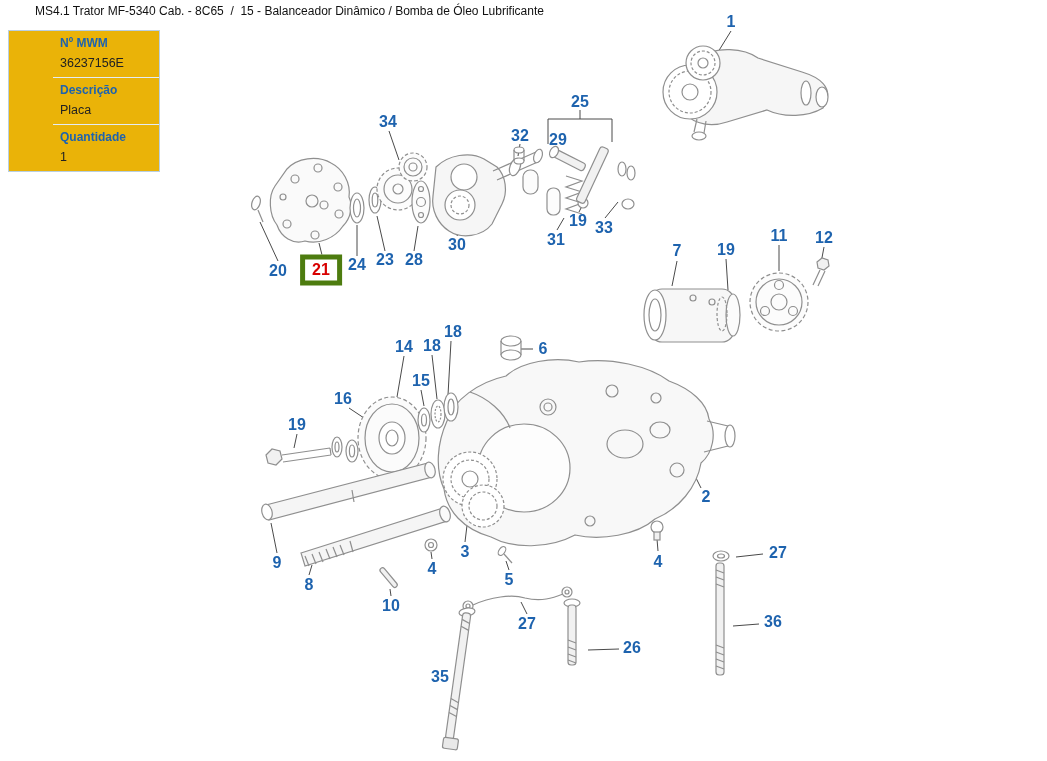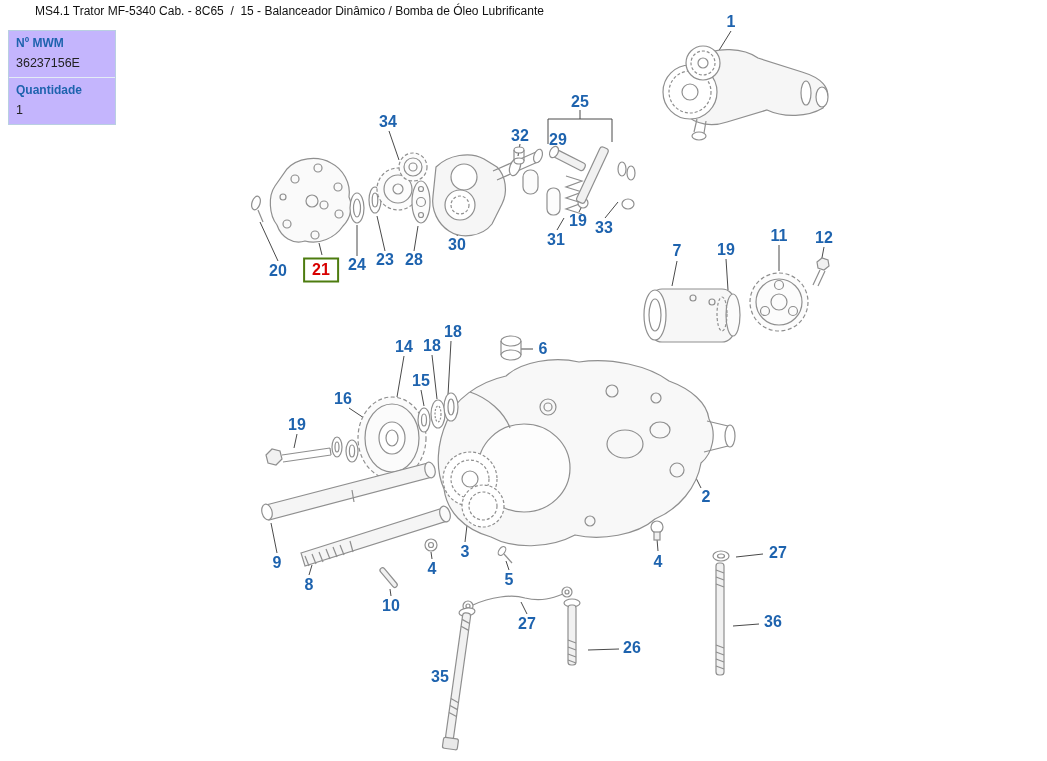--- a/index.html
+++ b/index.html
@@ -7,51 +7,55 @@
     width:1047px;height:761px;position:relative;overflow:hidden;
     background:#ffffff;
     font-family:"Liberation Sans", sans-serif;
   }
   .page-title{
     position:absolute;left:8px;top:4px;
     font-size:12px;color:#111;white-space:pre;margin-left:27px;
   }
   .info-panel{
     position:absolute;left:8px;top:30px;width:106px;
-    border:1px solid #b9cfe2;background:#c4b5fd;
+    border:1px solid #b9cfe2;background:#eab308;padding-left:44px;
   }
   .info-panel .field{padding:5px 7px 7px;border-bottom:1px solid #e3ecf5;}
   .info-panel .field:last-child{border-bottom:none;}
   .info-panel .label{
     color:var(--accent_blue,#1e63ae);font-weight:bold;font-size:12px;margin-bottom:6px;
   }
   .info-panel .value{color:#222;font-size:12.5px;}
   .diagram-layer{position:absolute;left:0;top:0;width:1047px;height:761px;}
   .callout{
     position:absolute;transform:translate(-50%,-50%);
     color:var(--accent_blue,#1e63ae);
     font-size:16px;font-weight:bold;line-height:1;
     cursor:pointer;user-select:none;z-index:5;
   }
   .callout.selected{
     color:var(--selected_red,#d80000);
-    border:2px solid #4d7c0f;
+    border:5px solid #4d7c0f;
     padding:2px 7px 3px;
     background:#fff;
   }
 </style>
 </head>
 <body>
 
 <div class="page-title">MS4.1 Trator MF-5340 Cab. - 8C65  /  15 - Balanceador Dinâmico / Bomba de Óleo Lubrificante</div>
 
 <div class="info-panel">
   <div class="field">
     <div class="label">Nº MWM</div>
     <div class="value">36237156E</div>
+  </div>
+  <div class="field">
+    <div class="label">Descrição</div>
+    <div class="value">Placa</div>
   </div>
   <div class="field">
     <div class="label">Quantidade</div>
     <div class="value">1</div>
   </div>
 </div>
 
 <svg class="diagram-layer" width="1047" height="761" viewBox="0 0 1047 761" xmlns="http://www.w3.org/2000/svg">
   <g stroke="#4a4a4a" stroke-width="1" fill="none">
     <path d="M731,31 L718,52 M389,131 L399,160 M580,110 L580,119 M548,119 L612,119 M548,119 L548,144 M612,119 L612,142

